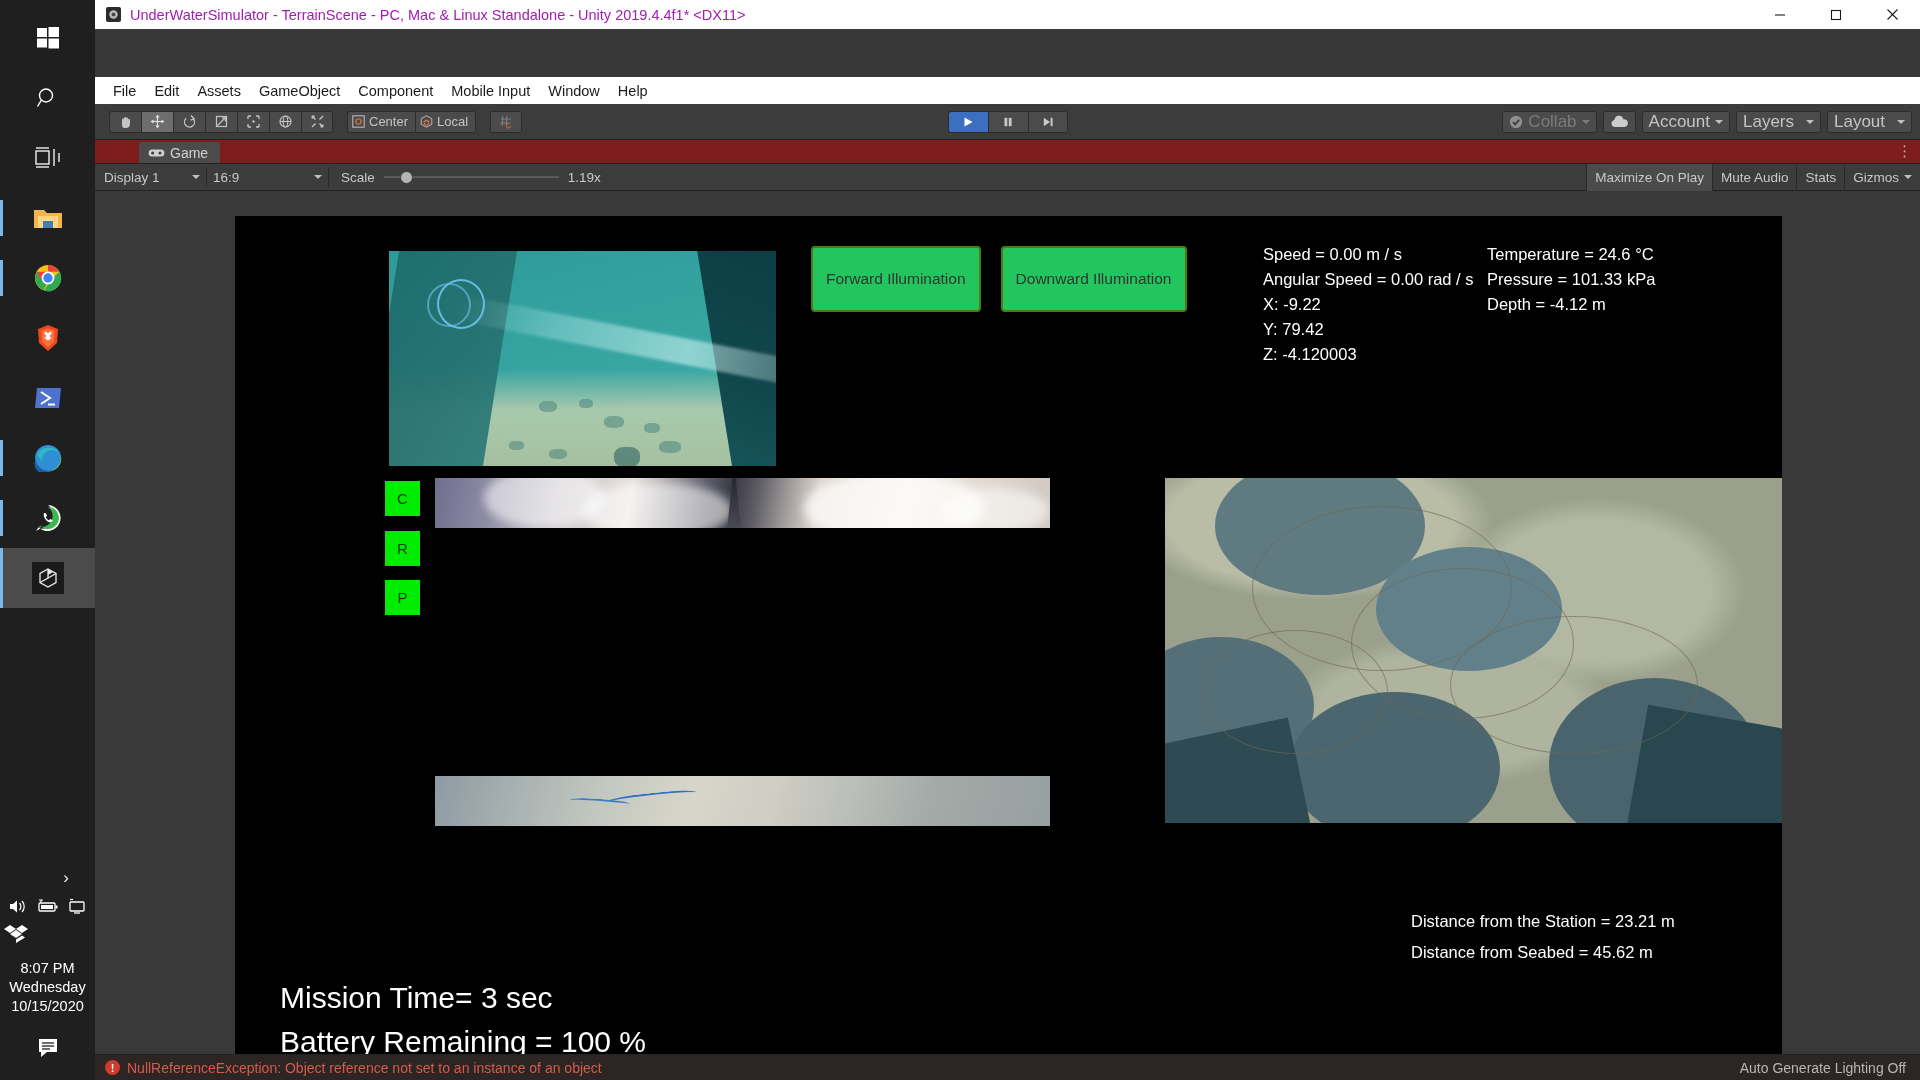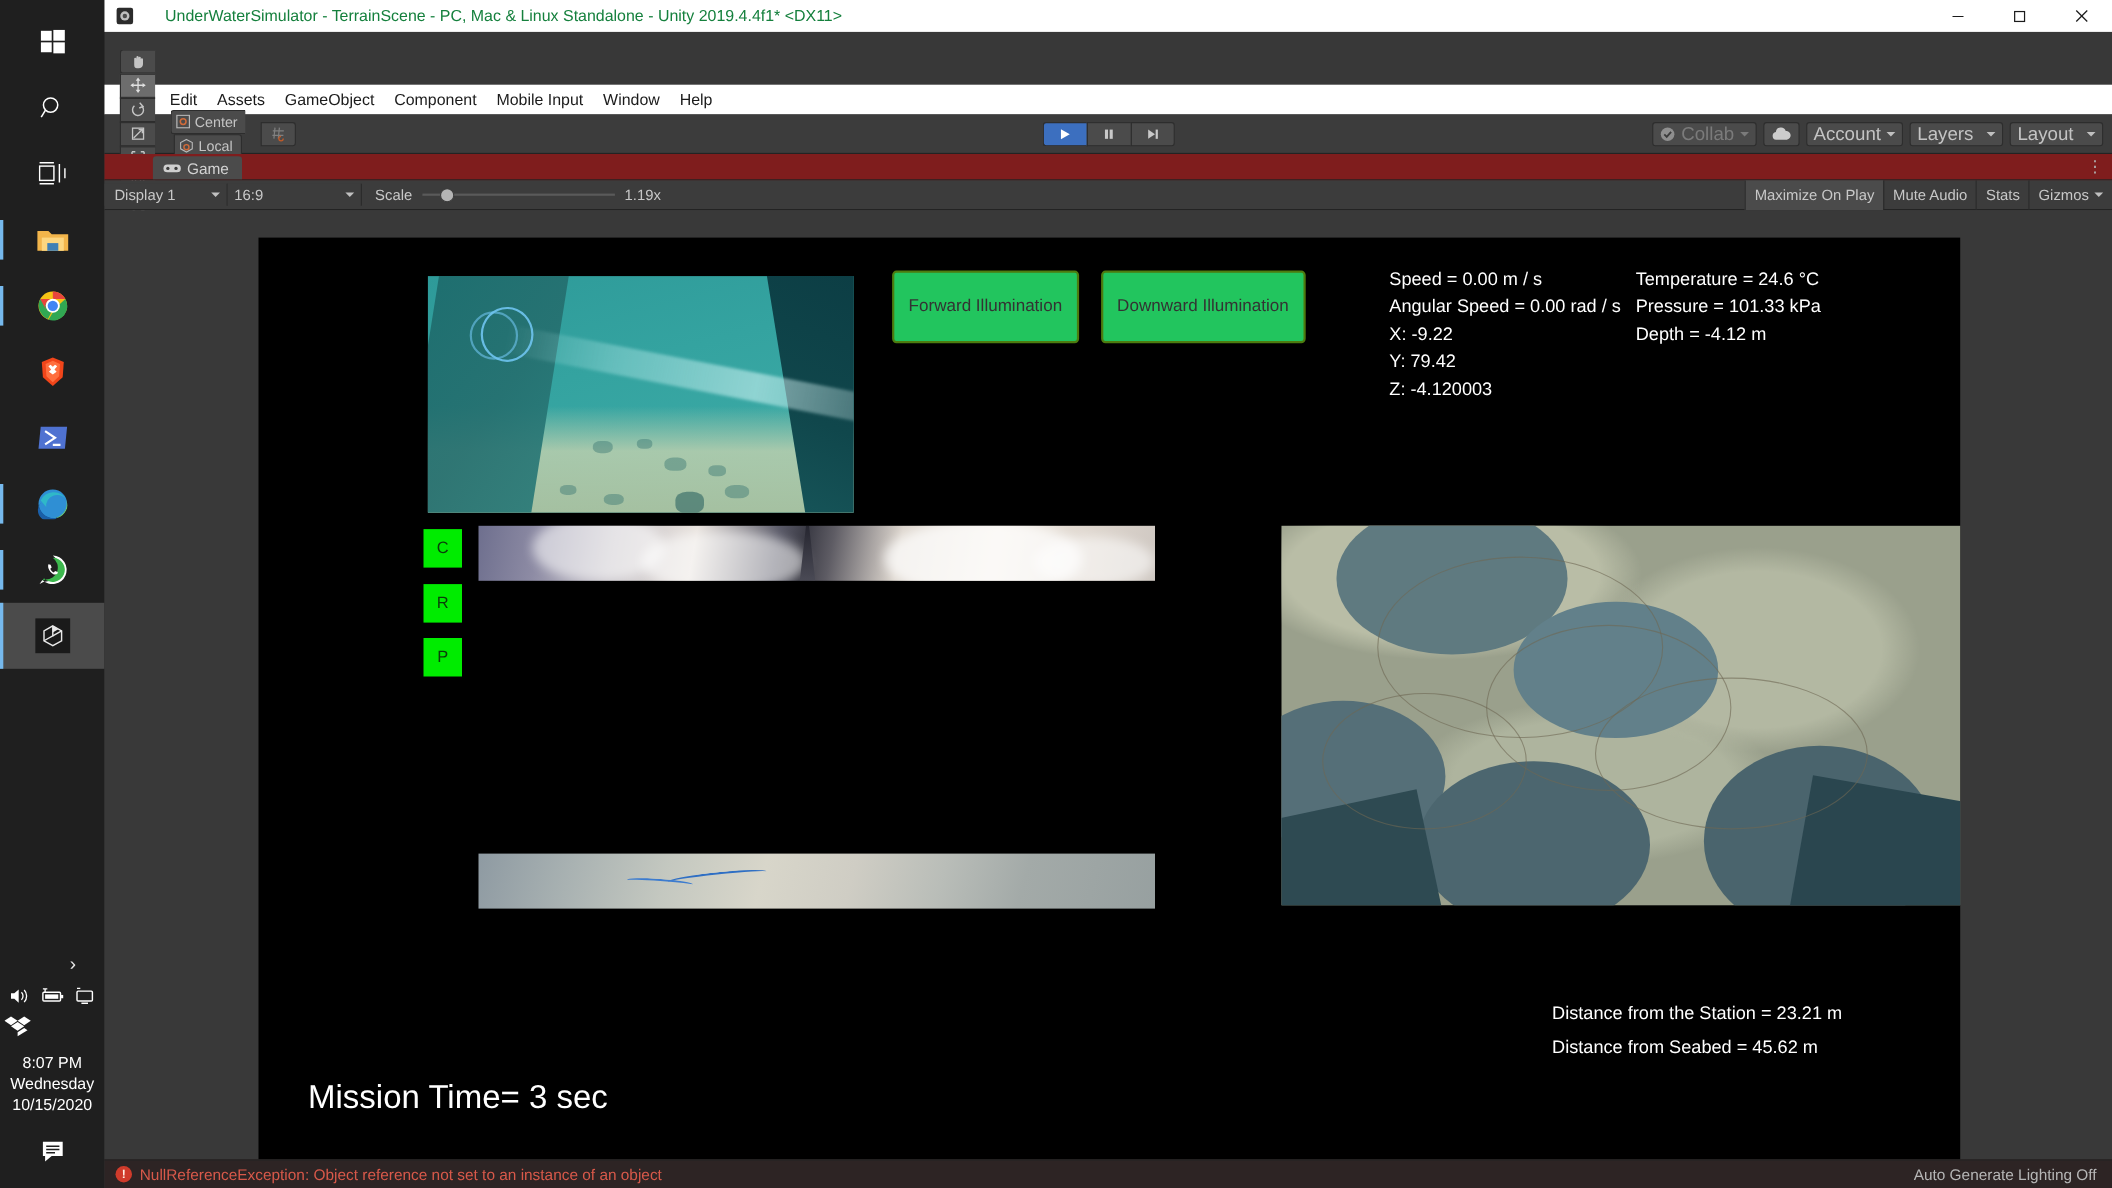--- a/index.html
+++ b/index.html
@@ -59,21 +59,21 @@
   .titlebar {
     height: 29px; background: #ffffff;
     display: flex; align-items: center;
     flex: 0 0 29px;
   }
   .title-ico {
     width: 15px; height: 15px; margin-left: 11px; margin-right: 9px;
     background: #2b2b2b; border-radius: 2px;
     display: flex; align-items: center; justify-content: center;
   }
-  .title-text { font-size: 14.5px; color: #15803d; flex: 1; margin-left: 20px; }
+  .title-text { font-size: 14.5px; color: #a21caf; flex: 1; }
   .win-btns { display: flex; height: 29px; }
   .win-btn {
     width: 56px; height: 29px;
     display: flex; align-items: center; justify-content: center;
     color: #1b1b1b;
   }
 
   
   .menubar {
     height: 27px; background: #ffffff;
@@ -87,21 +87,21 @@
   }
 
   
   .toolbar {
     height: 36px; background: #3c3c3c;
     border-bottom: 1px solid #232323;
     display: flex; align-items: center;
     flex: 0 0 36px; position: relative;
     padding: 0 8px;
   }
-  .tgroup { display: flex; align-items: center; margin-left: 6px; flex-direction: column; }
+  .tgroup { display: flex; align-items: center; margin-left: 6px; }
   .tbtn {
     height: 22px; min-width: 32px;
     background: #4b4b4b; border: 1px solid #2d2d2d;
     border-right-width: 0;
     display: flex; align-items: center; justify-content: center;
     color: #c4c4c4; font-size: 13px;
   }
   .tbtn:first-child { border-radius: 3px 0 0 3px; }
   .tbtn:last-child { border-radius: 0 3px 3px 0; border-right-width: 1px; }
   .tbtn.sel { background: #6d6d6d; }
@@ -763,20 +763,21 @@
           <div class="map-ridge" style="left:6%;top:44%;width:30%;height:36%;"></div>
         </div>
 
         <div class="hud hud-dist">
           <div>Distance from the Station = 23.21 m</div>
           <div>Distance from Seabed = 45.62 m</div>
         </div>
 
         <div class="hud hud-mission">
           <div>Mission Time= 3 sec</div>
+          <div>Battery Remaining = 100 %</div>
         </div>
 
       </div>
     </div>
 
     <div class="statusbar">
       <div class="err-ico">!</div>
       <div class="err-text">NullReferenceException: Object reference not set to an instance of an object</div>
       <div class="status-right">Auto Generate Lighting Off</div>
     </div>

